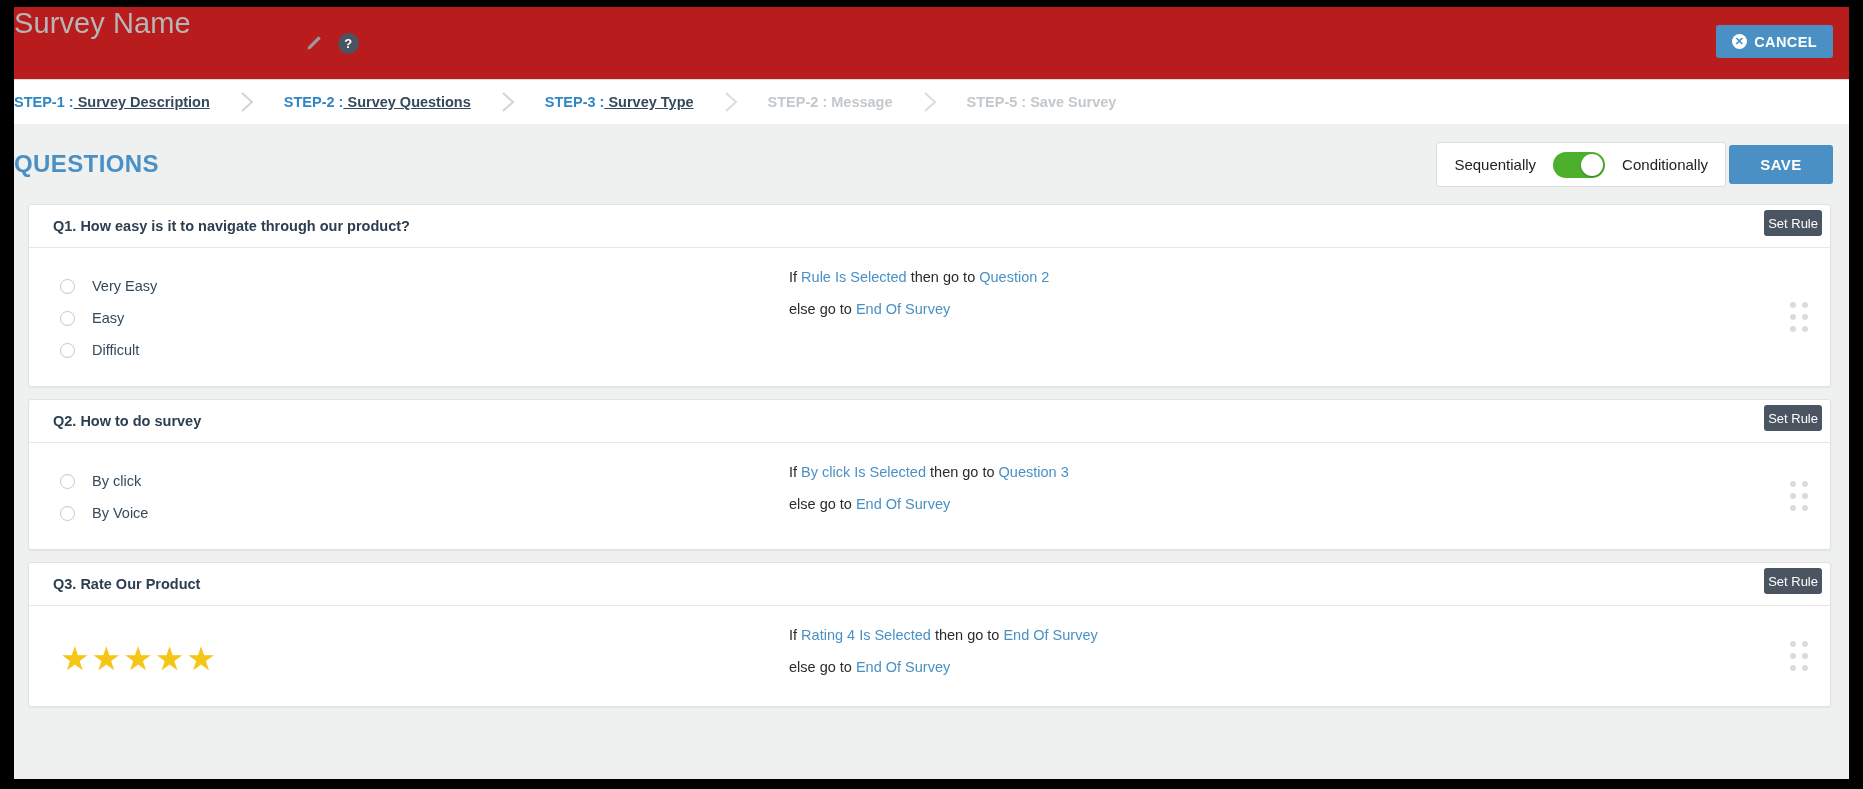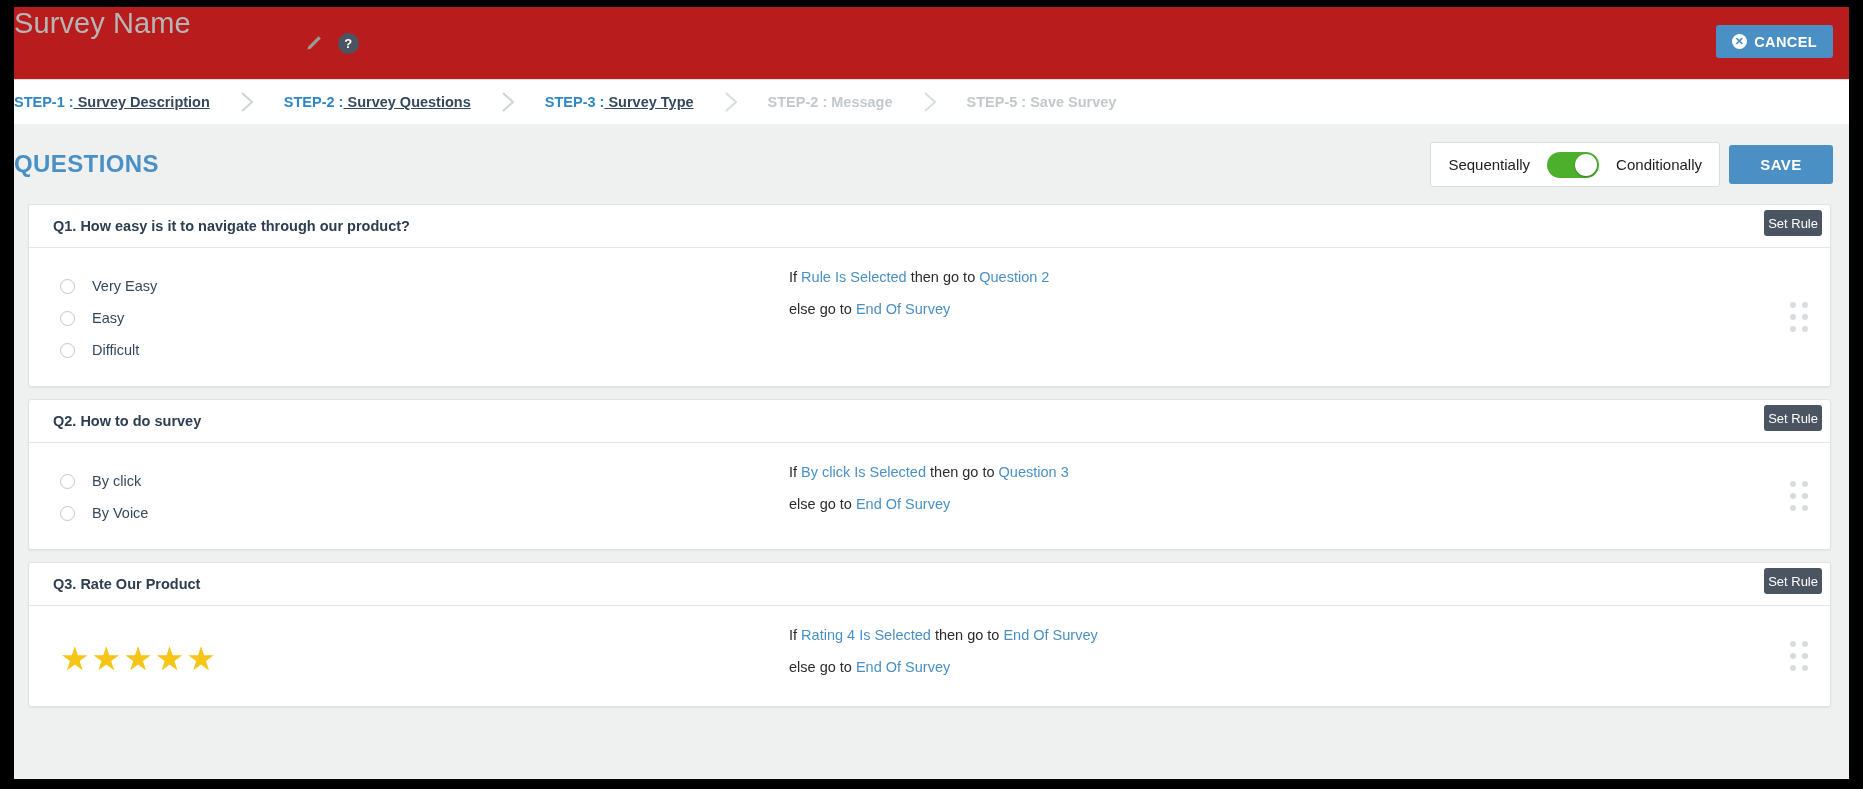--- a/index.html
+++ b/index.html
@@ -119,21 +119,21 @@
     font-size: 24px;
     color: #4a90c4;
     font-weight: bold;
     letter-spacing: 0.4px;
   }
   .section-right {
     position: absolute;
     right: 16px; top: 18px;
     display: flex;
     align-items: center;
-    gap: 9px;
+    gap: 3px;
   }
   .toggle-wrap {
     background: #ffffff;
     border: 1px solid #dcdcdc;
     border-radius: 3px;
     height: 45px;
     display: flex;
     align-items: center;
     gap: 17px;
     padding: 0 17px;

